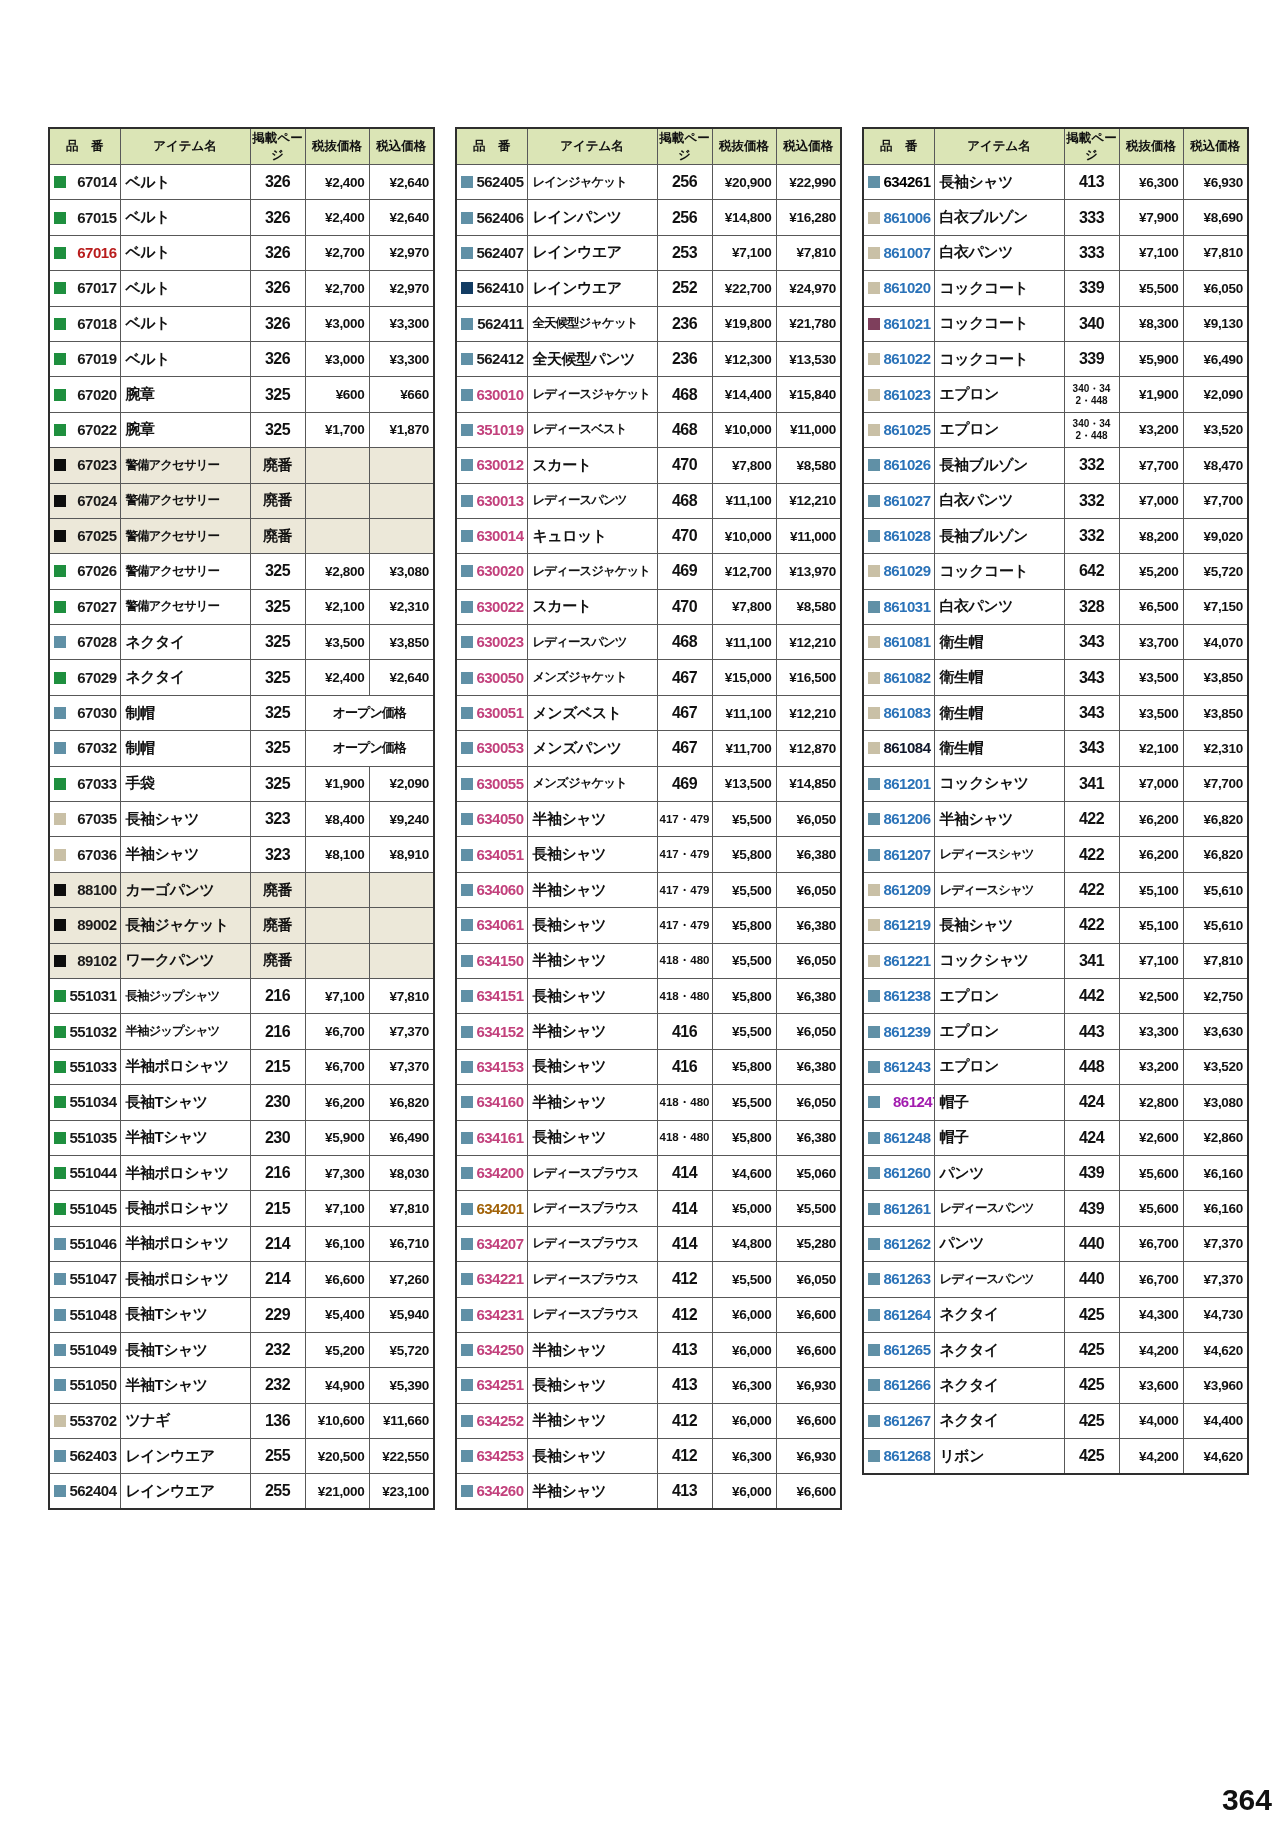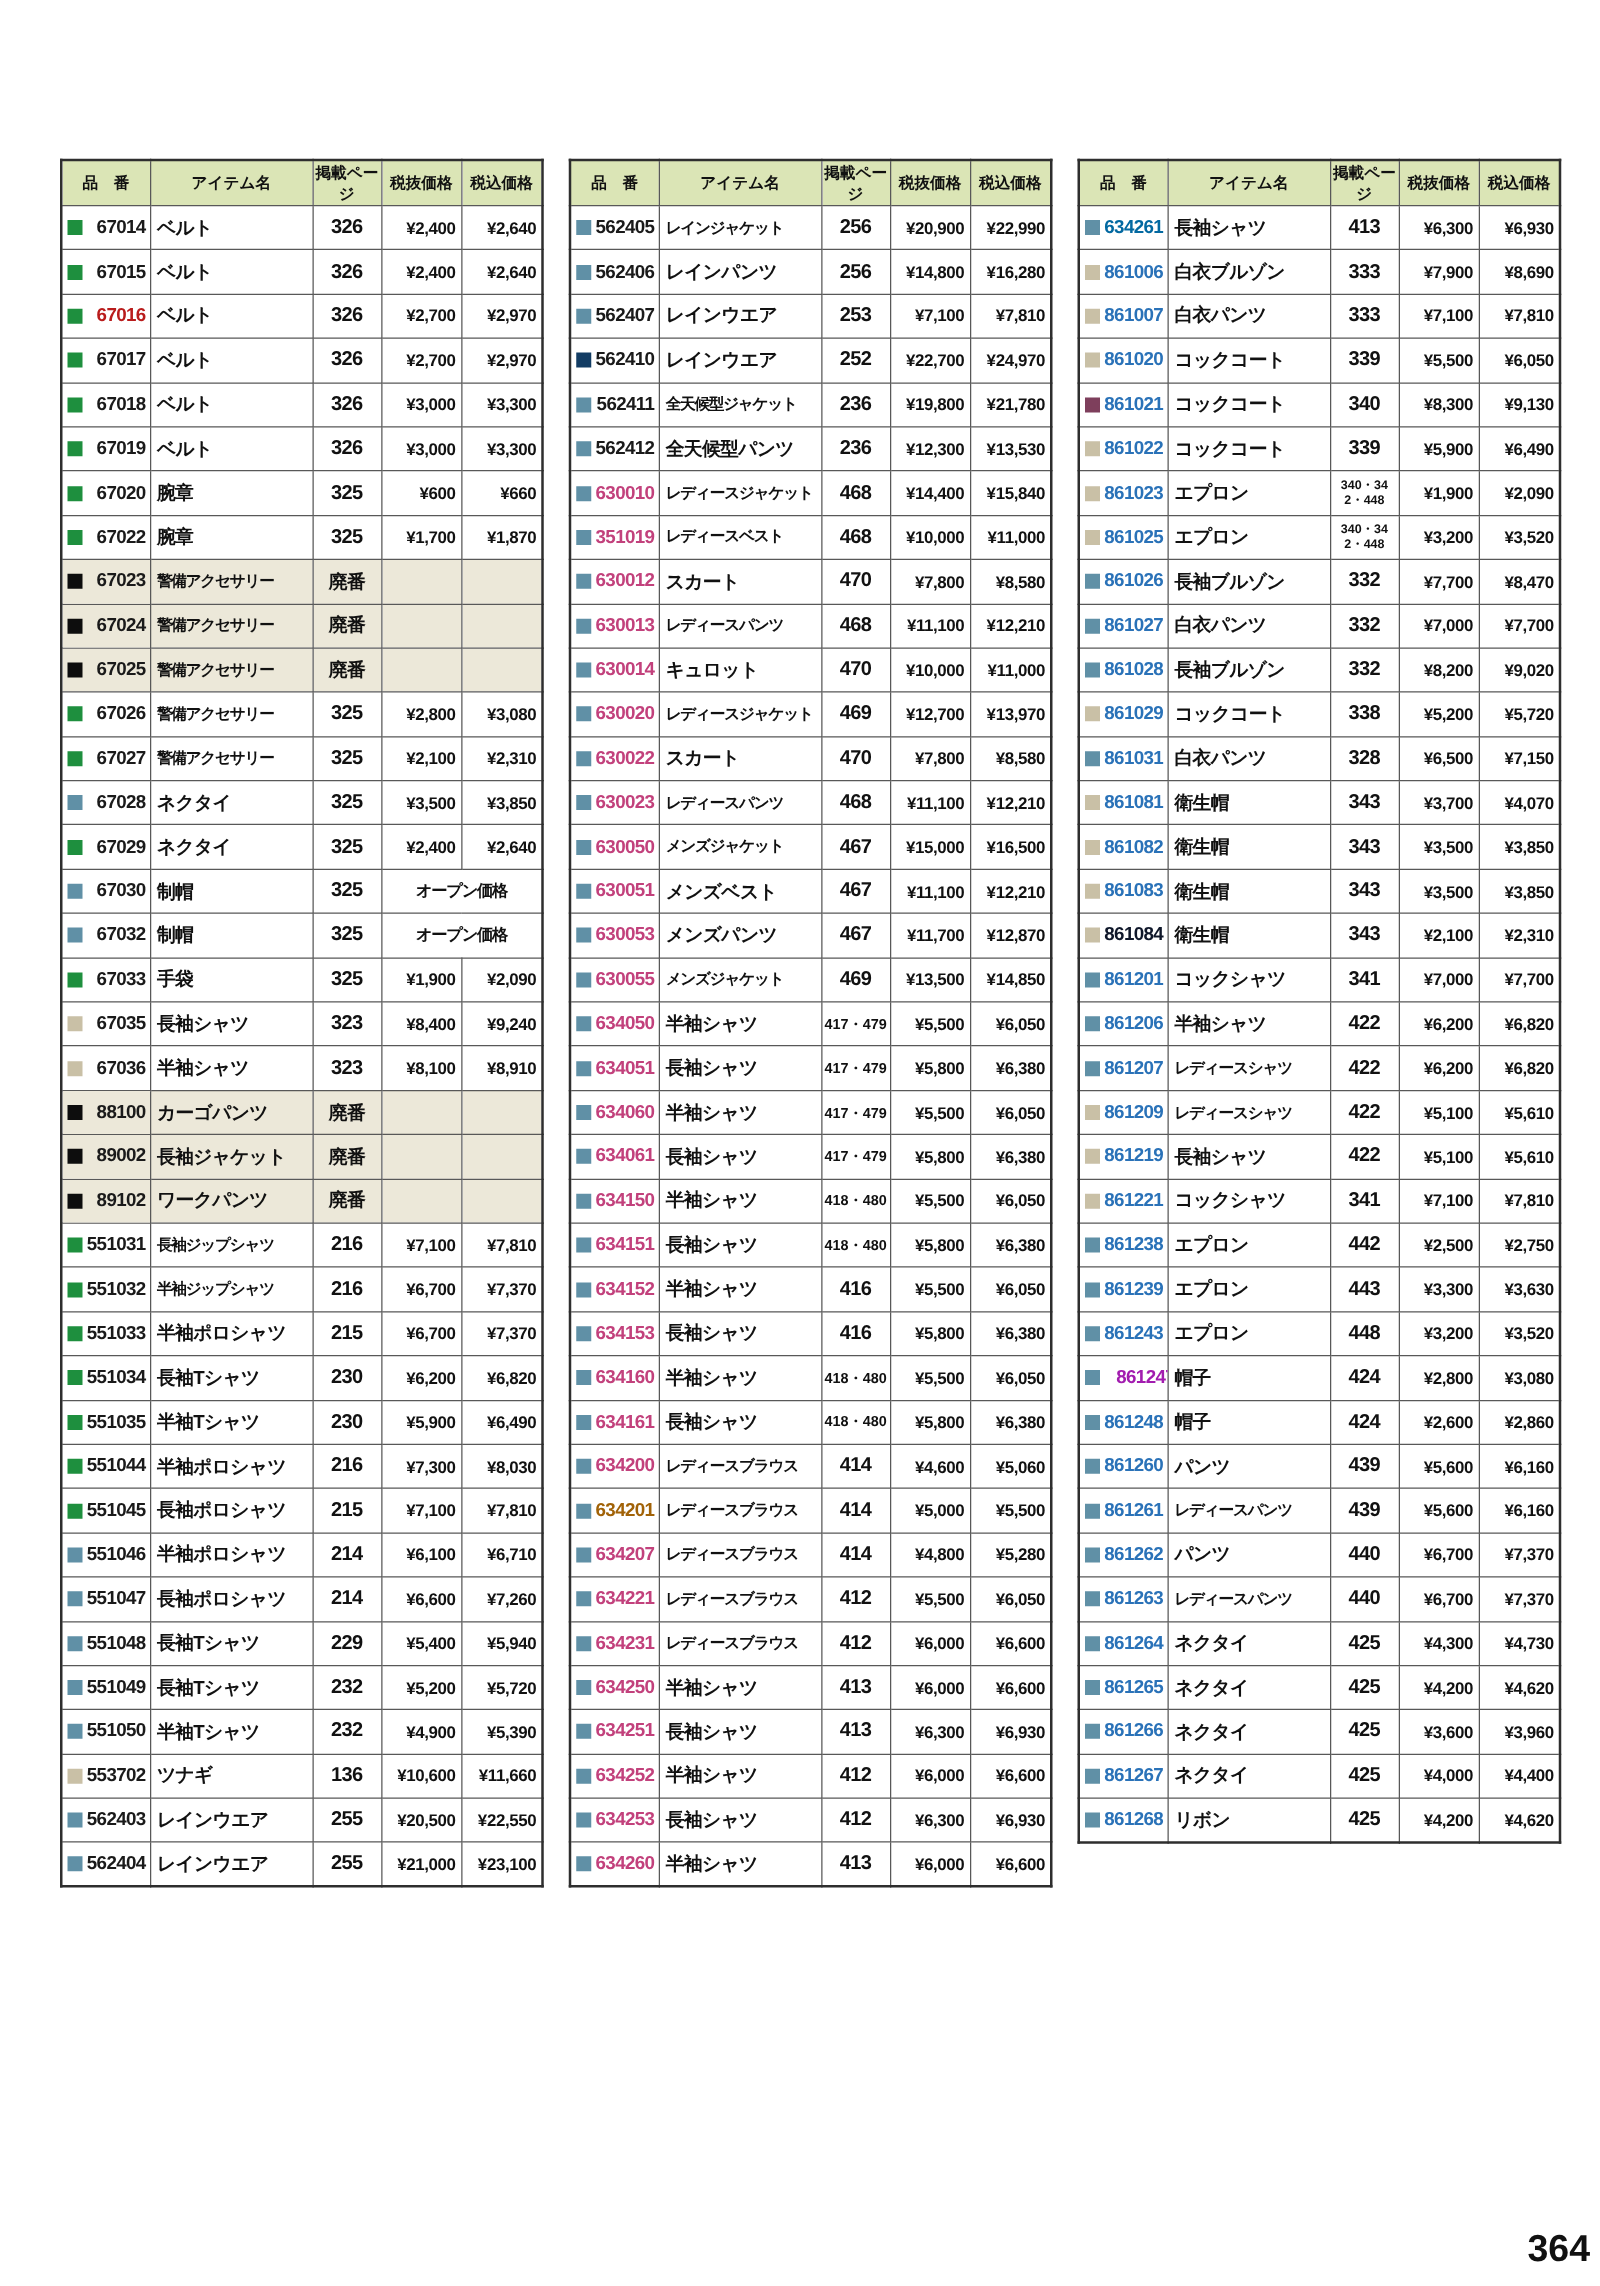--- a/index.html
+++ b/index.html
@@ -619,21 +619,21 @@
         <tr>
           <th>品　番</th>
           <th>アイテム名</th>
           <th>掲載ページ</th>
           <th>税抜価格</th>
           <th>税込価格</th>
         </tr>
       </thead>
       <tbody>
         <tr>
-          <td class="code-cell"><span class="sq" style="background: rgb(96, 144, 166);"></span><span class="code" style="color: #0369a1;">634261</span></td>
+          <td class="code-cell"><span class="sq" style="background: rgb(96, 144, 166);"></span><span class="code" style="color: #000000;">634261</span></td>
           <td class="item-cell">長袖シャツ</td>
           <td class="page-cell">413</td>
           <td class="price-cell">¥6,300</td>
           <td class="price-cell">¥6,930</td>
         </tr>
         <tr>
           <td class="code-cell"><span class="sq" style="background: rgb(201, 192, 166);"></span><span class="code" style="color: rgb(42, 114, 184);">861006</span></td>
           <td class="item-cell">白衣ブルゾン</td>
           <td class="page-cell">333</td>
           <td class="price-cell">¥7,900</td>
@@ -698,21 +698,21 @@
         <tr>
           <td class="code-cell"><span class="sq" style="background: rgb(96, 144, 166);"></span><span class="code" style="color: rgb(42, 114, 184);">861028</span></td>
           <td class="item-cell">長袖ブルゾン</td>
           <td class="page-cell">332</td>
           <td class="price-cell">¥8,200</td>
           <td class="price-cell">¥9,020</td>
         </tr>
         <tr>
           <td class="code-cell"><span class="sq" style="background: rgb(201, 192, 166);"></span><span class="code" style="color: rgb(42, 114, 184);">861029</span></td>
           <td class="item-cell">コックコート</td>
-          <td class="page-cell">338</td>
+          <td class="page-cell">642</td>
           <td class="price-cell">¥5,200</td>
           <td class="price-cell">¥5,720</td>
         </tr>
         <tr>
           <td class="code-cell"><span class="sq" style="background: rgb(96, 144, 166);"></span><span class="code" style="color: rgb(42, 114, 184);">861031</span></td>
           <td class="item-cell">白衣パンツ</td>
           <td class="page-cell">328</td>
           <td class="price-cell">¥6,500</td>
           <td class="price-cell">¥7,150</td>
         </tr>

